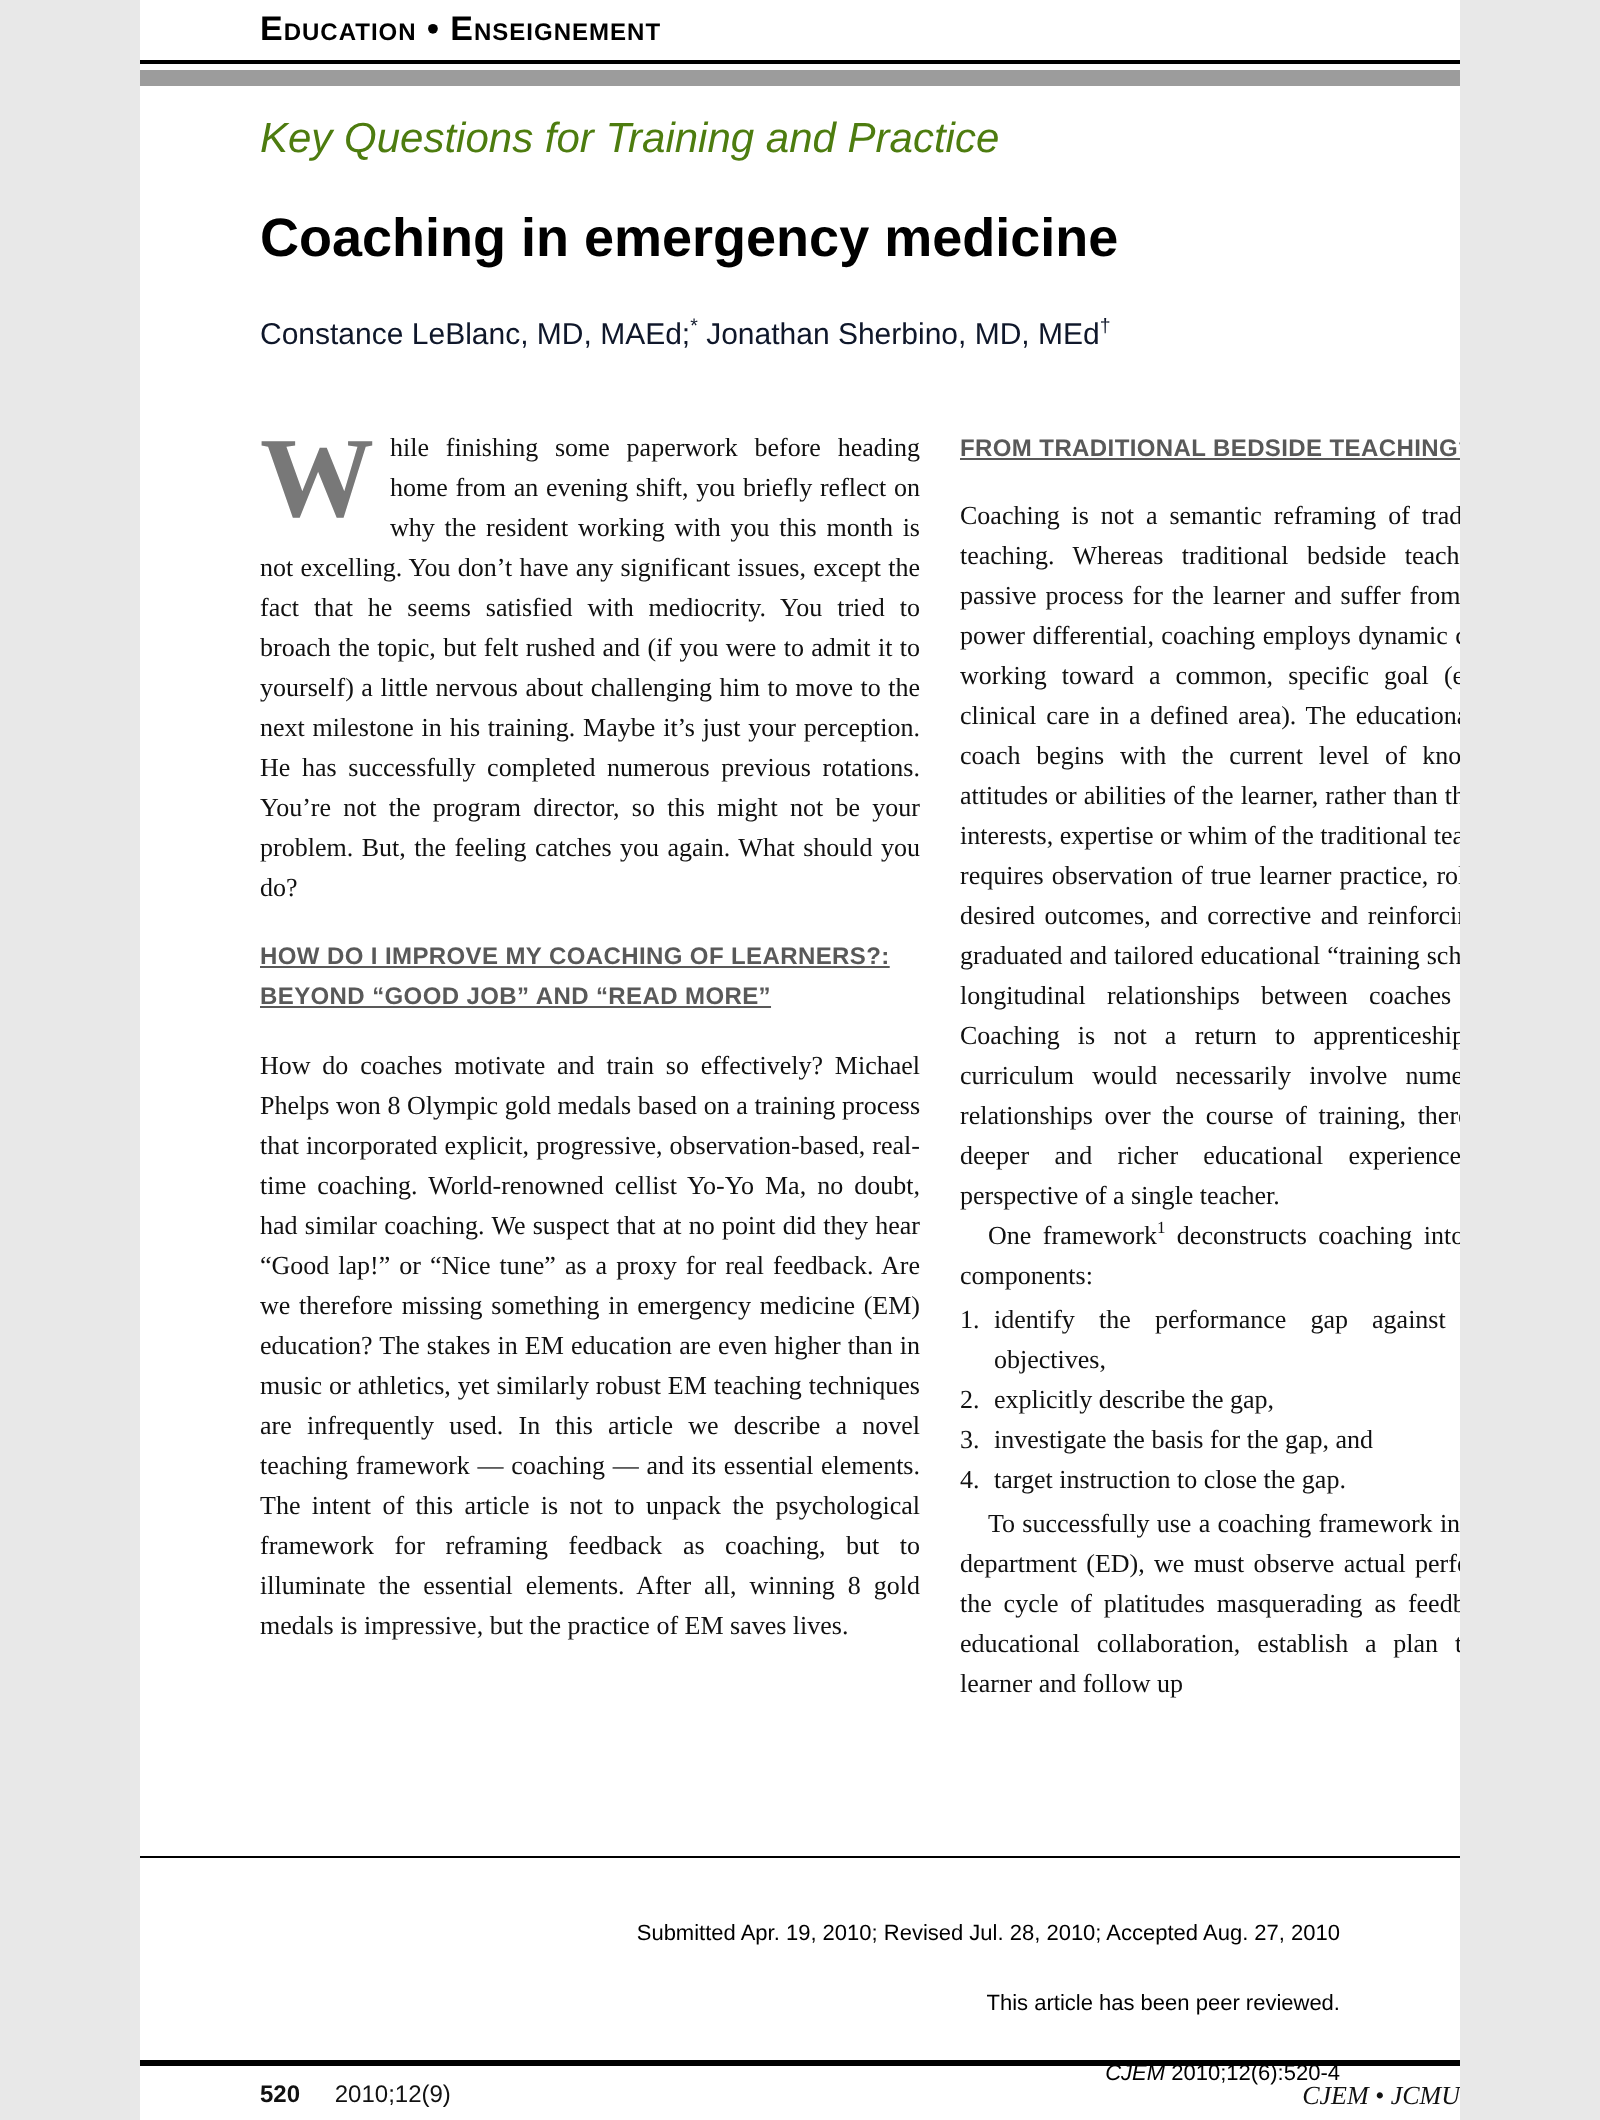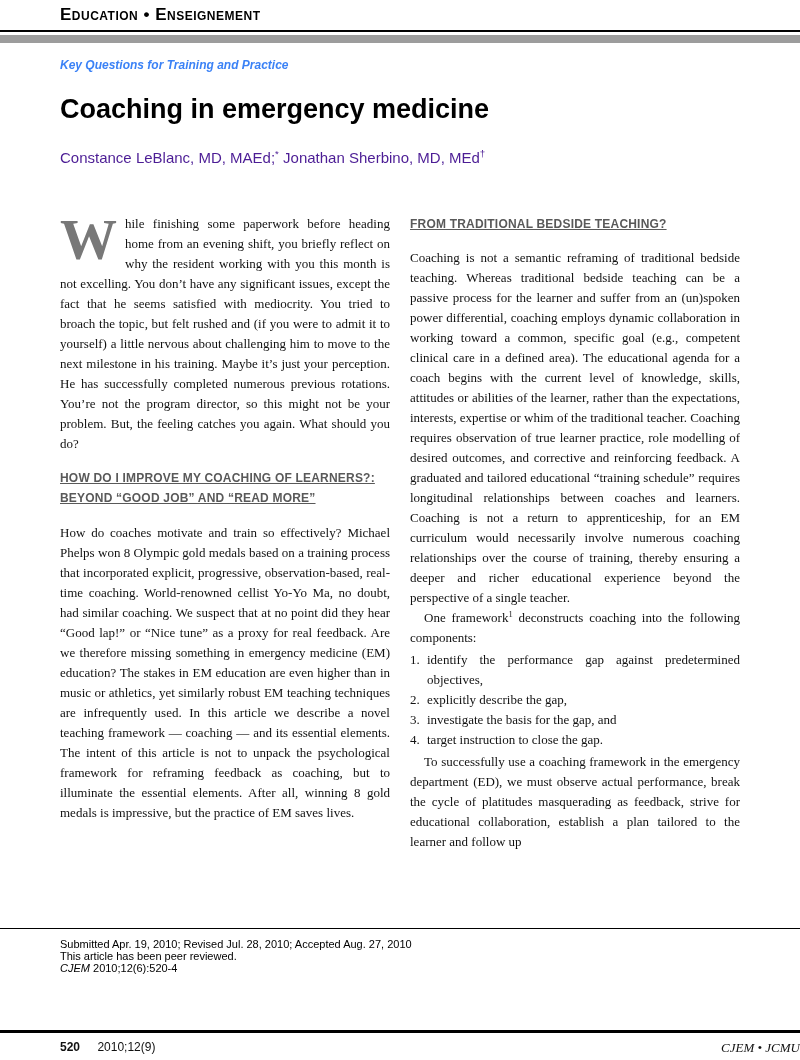--- a/index.html
+++ b/index.html
@@ -1,19 +1,19 @@
 <!DOCTYPE html>
 <html><head>
 <meta charset="utf-8">
 <style>
   * { margin: 0; padding: 0; box-sizing: border-box; }
   html, body { background: #e8e8e8; }
   .page {
     position: relative;
-    width: 800px;
+    width: 660px;
     height: 1060px;
     background: #ffffff;
     margin: 0 auto;
     overflow: hidden;
     font-family: "Liberation Serif", serif;
     color: #111;
   }
   
   .section-label-row { padding: 5px 60px 5px; }
   .section-label {
@@ -23,37 +23,37 @@
     letter-spacing: 0.5px;
     font-size: 17px;
     color: #000;
   }
   .rule-black { height: 2px; background: #000; }
   .rule-gap { height: 3px; }
   .rule-gray { height: 8px; background: #9c9c9c; }
   .series-title {
     margin: 15px 60px 0;
     font-family: "Liberation Sans", sans-serif;
-    font-weight: bold;
+    font-weight: normal;
     font-style: italic;
-    font-size: 12px;
-    color: #3b82f6;
+    font-size: 21px;
+    color: #4d7c0f;
   }
   .article-title {
     margin: 22px 60px 12px;
     font-family: "Liberation Sans", sans-serif;
     font-weight: bold;
     font-size: 27px;
     color: #000;
   }
   .authors {
     margin: 24px 60px 0;
     font-family: "Liberation Sans", sans-serif;
     font-size: 15px;
-    color: #4c1d95;
+    color: #0f172a;
   }
   sup { font-size: 0.65em; vertical-align: super; line-height: 0; }
   
   .columns {
     position: absolute;
     top: 214px;
     left: 60px;
     width: 680px;
     height: 712px;
     display: flex;
@@ -99,21 +99,21 @@
     right: 0;
   }
   .footnote-rule { height: 1px; background: #000; }
   .footnote-content {
     padding: 9px 60px 0;
     font-family: "Liberation Sans", sans-serif;
     font-size: 11px;
     color: #000;
   }
   .affiliation { font-weight: bold; line-height: 1.55; }
-  .footnote-content p.meta { margin-top: 0; }
+  .footnote-content p.meta { margin-top: 23px; text-align: right; }
   .citation .j { font-style: italic; }
   .bottom-bar {
     position: absolute;
     top: 1030px;
     left: 0;
     right: 0;
   }
   .bottom-rule { height: 3px; background: #000; }
   .bottom-row {
     position: relative;

